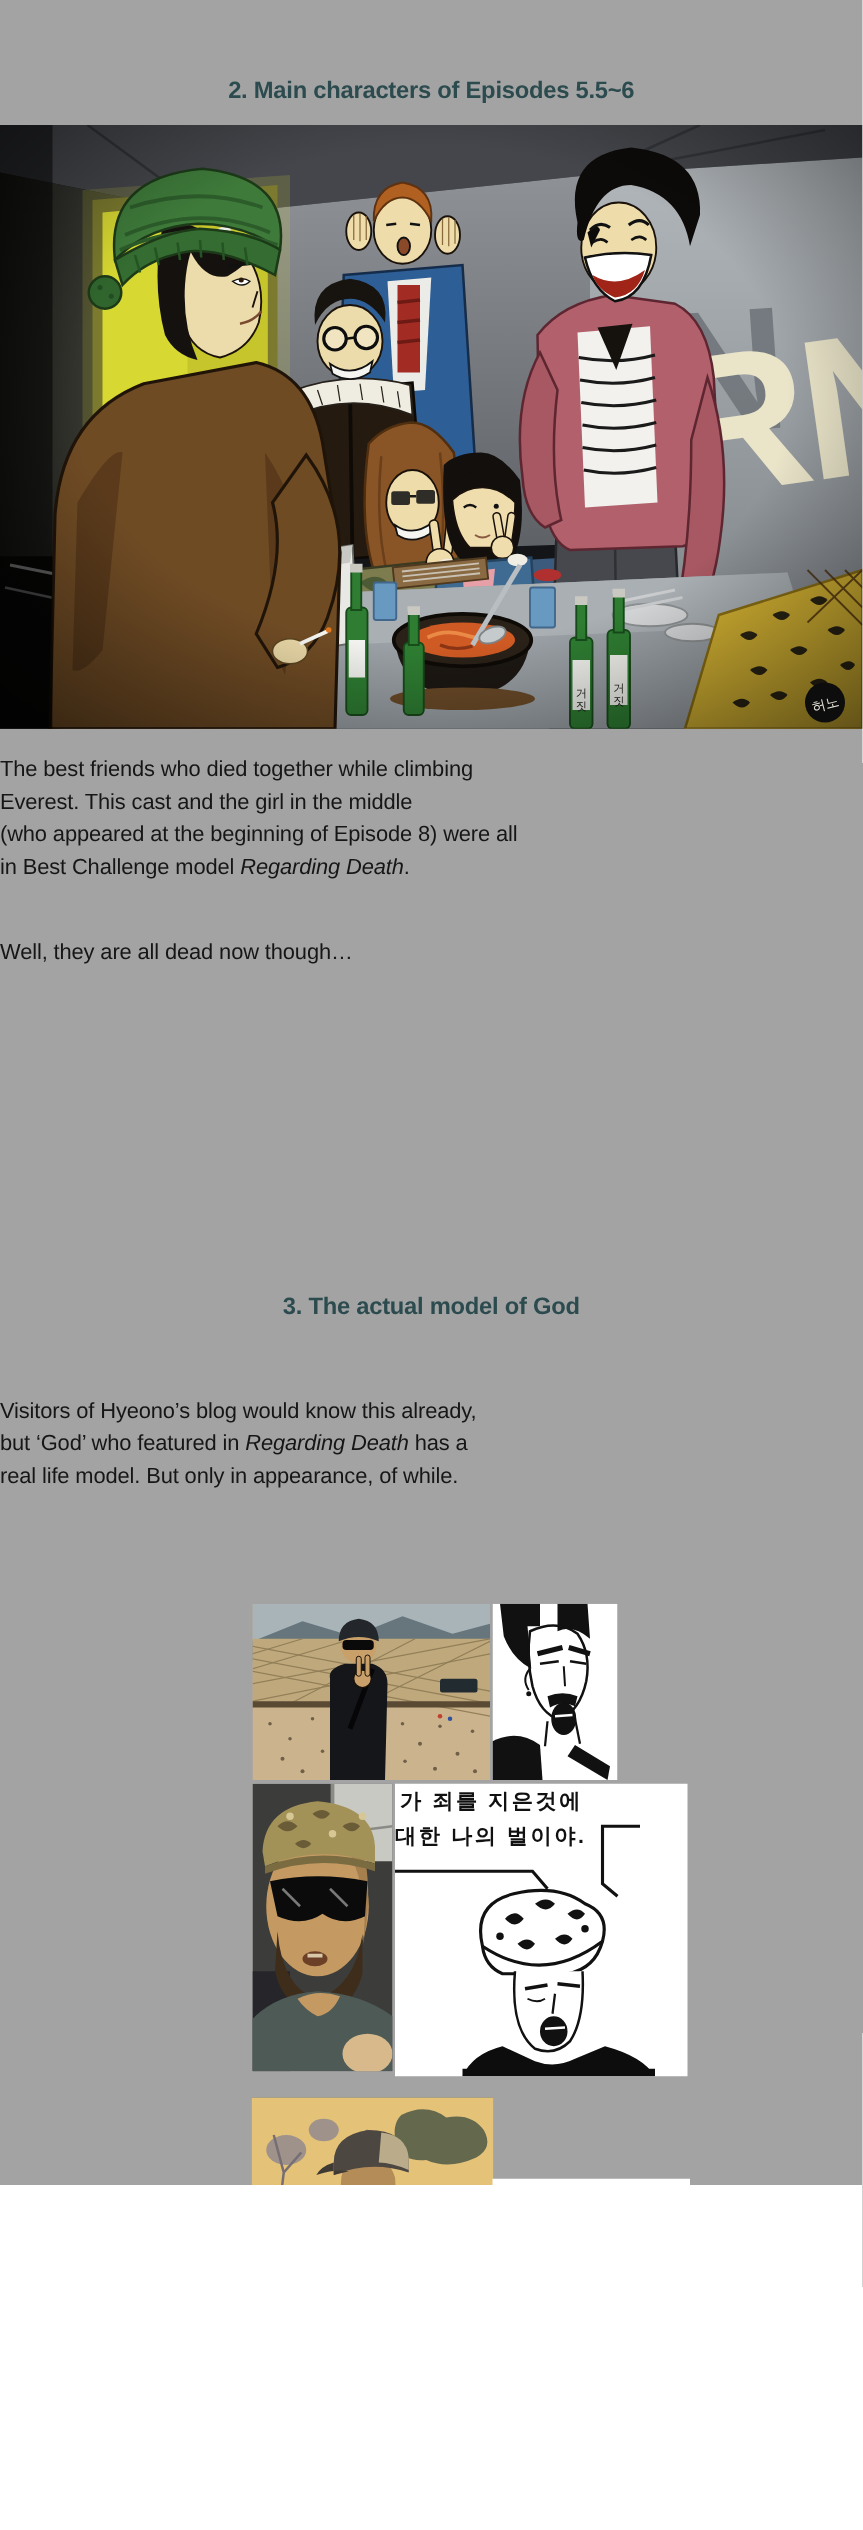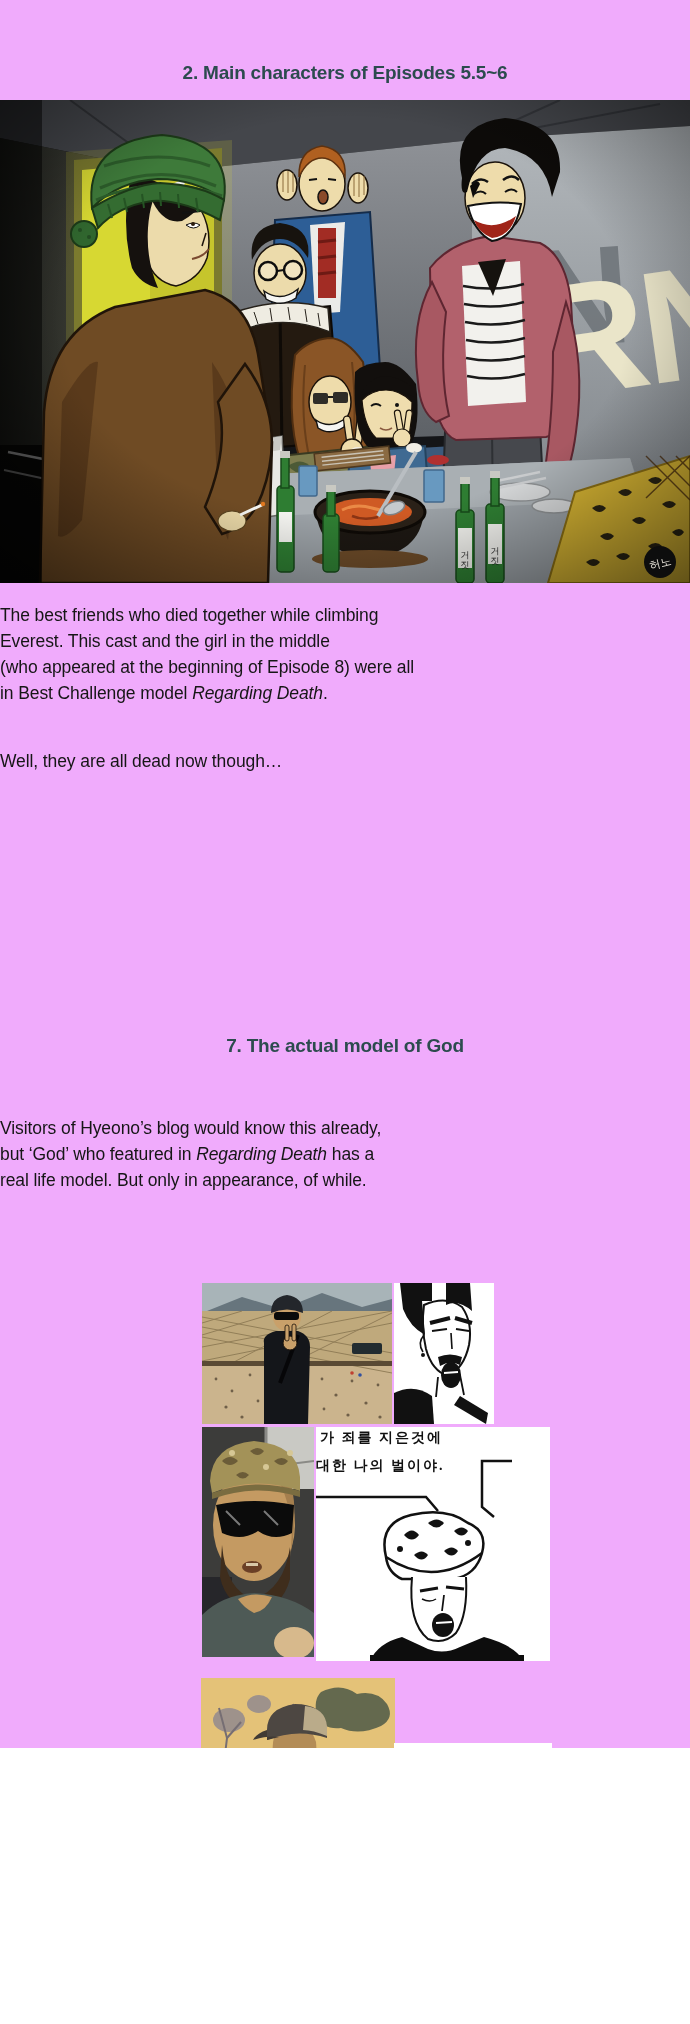--- a/index.html
+++ b/index.html
@@ -1,26 +1,26 @@
 <!DOCTYPE html>
 <html><head>
 <meta charset="utf-8">
 <style>
   html,body{margin:0;padding:0;background:#ffffff;}
-  #page{position:relative;width:690px;height:1748px;background:#f0abfc;overflow:hidden;
+  #page{position:relative;width:690px;height:1748px;background:#a3a3a3;overflow:hidden;
         font-family:"Liberation Sans",sans-serif;}
   .sec-title{position:absolute;left:0;width:690px;text-align:center;
         font-size:19px;font-weight:700;letter-spacing:-0.2px;color:#2c4b4e;}
   .para{position:absolute;left:0;width:690px;text-align:left;color:#161616;
         font-size:17.5px;line-height:26px;letter-spacing:-0.1px;}
   .para .it{font-style:italic;margin-top:28px;}
   .img-abs{position:absolute;}
   svg{display:block;}
-  .kr-speech{position:absolute;color:#111;font-weight:700;font-size:14px;letter-spacing:2px;
-        font-family:Liberation Serif, serif;white-space:nowrap;}
+  .kr-speech{position:absolute;color:#111;font-weight:700;font-size:17px;letter-spacing:2px;
+        font-family:Liberation Sans, sans-serif;white-space:nowrap;}
 </style>
 </head>
 <body>
 
 <div id="page">
 
   <div class="sec-title" style="top:62px;">2. Main characters of Episodes 5.5~6</div>
 
   <div class="img-abs" style="top:100px;left:0;">
   <svg width="690" height="483" viewBox="0 0 690 483">
@@ -329,21 +329,21 @@
   </div>
 
   <div class="para" style="top:602px;">
     <div>The best friends who died together while climbing</div>
     <div>Everest. This cast and the girl in the middle</div>
     <div>(who appeared at the beginning of Episode 8) were all</div>
     <div><span>in Best Challenge model </span><span class="it">Regarding Death</span><span>.</span></div>
   </div>
   <div class="para" style="top:748px;">Well, they are all dead now though…</div>
 
-  <div class="sec-title" style="top:1035px;">7. The actual model of God</div>
+  <div class="sec-title" style="top:1035px;">3. The actual model of God</div>
   <div class="para" style="top:1115px;">
     <div>Visitors of Hyeono’s blog would know this already,</div>
     <div><span>but ‘God’ who featured in </span><span class="it">Regarding Death</span><span> has a</span></div>
     <div>real life model. But only in appearance, of while.</div>
   </div>
 
   <div class="img-abs" style="top:1283px;left:202px;">
     <svg width="190" height="141" viewBox="0 0 190 141">
       <rect width="190" height="141" fill="#cbb48d"></rect>
       <rect width="190" height="46" fill="#a8b4b8"></rect>

